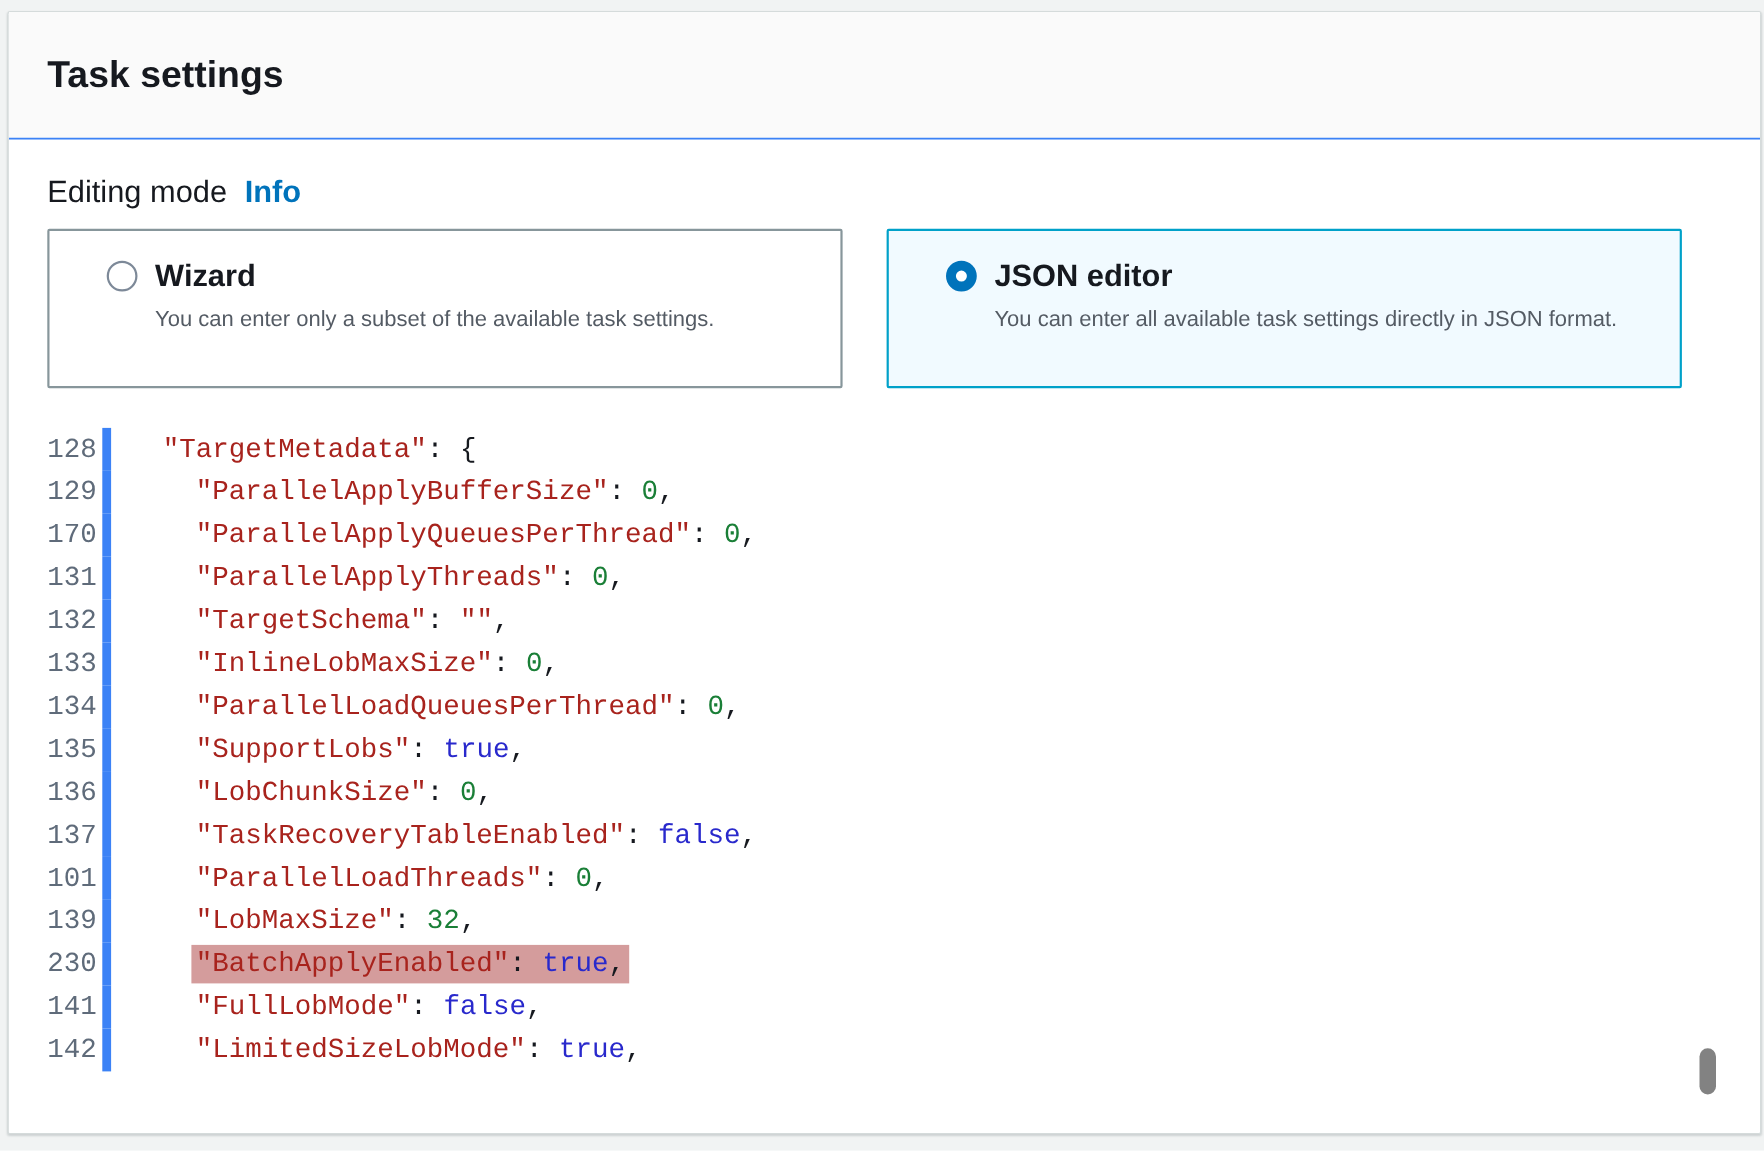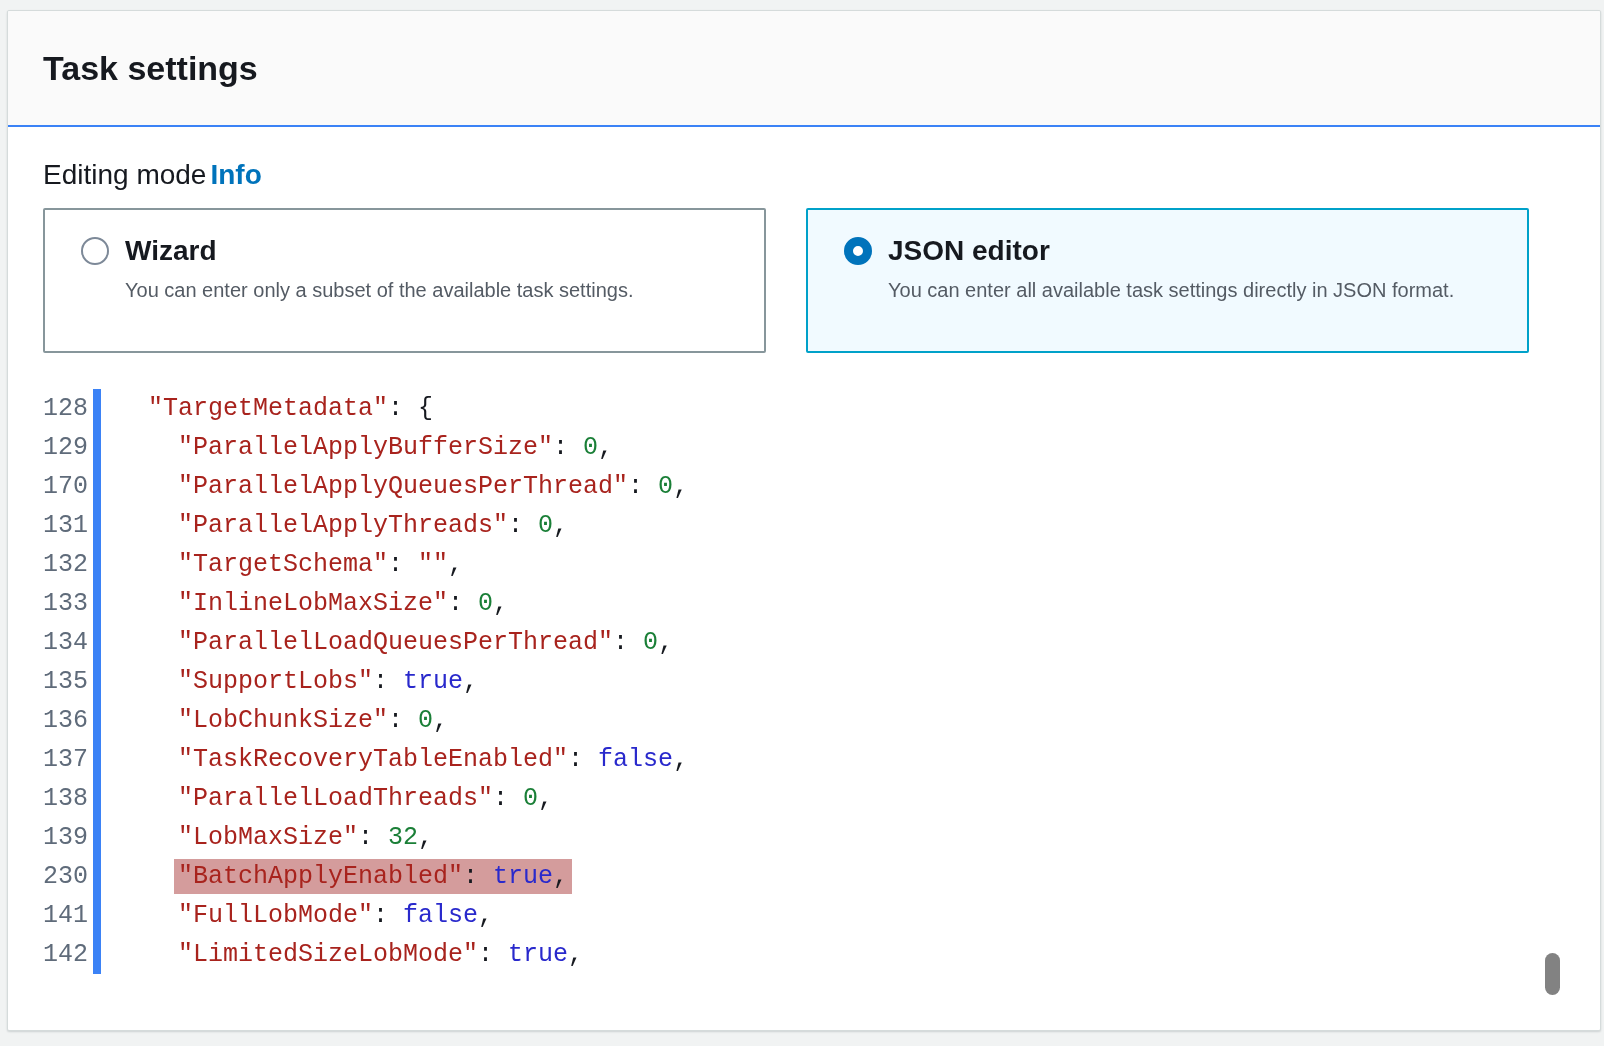--- a/index.html
+++ b/index.html
@@ -22,31 +22,31 @@
     height:116px;
     background:#fafafa;
     border-bottom:2px solid #3b82f6;
     display:flex; align-items:center;
     padding:0 35px;
     border-radius:2px 2px 0 0;
   }
   .panel-title { font-size:34px; font-weight:700; color:#16191f; }
   .panel-body { position:relative; padding:30px 35px 0 35px; }
 
-  .label-row { display:flex; align-items:baseline; gap:4px; margin:2px 0 17px 0;text-align:center; }
+  .label-row { display:flex; align-items:baseline; gap:16px; margin:2px 0 17px 0;text-align:center; }
   .field-label { font-size:28px; color:#16191f; }
   .info-link { font-size:28px; font-weight:700; color:var(--accent,#0073bb); text-decoration:none; cursor:pointer; }
 
   .tiles { display:flex; gap:40px; }
   .tile {
     width:723px; height:145px;
     border:2px solid #87969b;
     background:#ffffff;
     border-radius:2px;
-    padding:25px 30px 0 36px;
+    padding:25px 30px 0 52px;
     cursor:pointer;
   }
   .tile.selected {
     border-color:var(--tile-selected-border,#00a1c9);
     background:var(--tile-selected-bg,#f1faff);
   }
   .tile-head { display:flex; align-items:center; gap:16px; }
   .radio {
     width:28px; height:28px; border-radius:50%;
     border:2px solid #7d8998; background:#fff; flex-shrink:0;
@@ -125,21 +125,21 @@
         <div class="code-line"><span class="gutter">128</span><div class="code">  <span class="tok-key">"TargetMetadata"</span><span class="tok-punct">: </span><span class="tok-punct">{</span></div></div>
         <div class="code-line"><span class="gutter">129</span><div class="code">    <span class="tok-key">"ParallelApplyBufferSize"</span><span class="tok-punct">: </span><span class="tok-num">0</span><span class="tok-punct">,</span></div></div>
         <div class="code-line"><span class="gutter">170</span><div class="code">    <span class="tok-key">"ParallelApplyQueuesPerThread"</span><span class="tok-punct">: </span><span class="tok-num">0</span><span class="tok-punct">,</span></div></div>
         <div class="code-line"><span class="gutter">131</span><div class="code">    <span class="tok-key">"ParallelApplyThreads"</span><span class="tok-punct">: </span><span class="tok-num">0</span><span class="tok-punct">,</span></div></div>
         <div class="code-line"><span class="gutter">132</span><div class="code">    <span class="tok-key">"TargetSchema"</span><span class="tok-punct">: </span><span class="tok-str">""</span><span class="tok-punct">,</span></div></div>
         <div class="code-line"><span class="gutter">133</span><div class="code">    <span class="tok-key">"InlineLobMaxSize"</span><span class="tok-punct">: </span><span class="tok-num">0</span><span class="tok-punct">,</span></div></div>
         <div class="code-line"><span class="gutter">134</span><div class="code">    <span class="tok-key">"ParallelLoadQueuesPerThread"</span><span class="tok-punct">: </span><span class="tok-num">0</span><span class="tok-punct">,</span></div></div>
         <div class="code-line"><span class="gutter">135</span><div class="code">    <span class="tok-key">"SupportLobs"</span><span class="tok-punct">: </span><span class="tok-bool">true</span><span class="tok-punct">,</span></div></div>
         <div class="code-line"><span class="gutter">136</span><div class="code">    <span class="tok-key">"LobChunkSize"</span><span class="tok-punct">: </span><span class="tok-num">0</span><span class="tok-punct">,</span></div></div>
         <div class="code-line"><span class="gutter">137</span><div class="code">    <span class="tok-key">"TaskRecoveryTableEnabled"</span><span class="tok-punct">: </span><span class="tok-bool">false</span><span class="tok-punct">,</span></div></div>
-        <div class="code-line"><span class="gutter">138</span><div class="code">    <span class="tok-key">"ParallelLoadThreads"</span><span class="tok-punct">: </span><span class="tok-num">0</span><span class="tok-punct">,</span></div></div>
+        <div class="code-line"><span class="gutter">101</span><div class="code">    <span class="tok-key">"ParallelLoadThreads"</span><span class="tok-punct">: </span><span class="tok-num">0</span><span class="tok-punct">,</span></div></div>
         <div class="code-line"><span class="gutter">139</span><div class="code">    <span class="tok-key">"LobMaxSize"</span><span class="tok-punct">: </span><span class="tok-num">32</span><span class="tok-punct">,</span></div></div>
         <div class="code-line"><span class="gutter">230</span><div class="code">    <span class="hl"><span class="tok-key">"BatchApplyEnabled"</span><span class="tok-punct">: </span><span class="tok-bool">true</span><span class="tok-punct">,</span></span></div></div>
         <div class="code-line"><span class="gutter">141</span><div class="code">    <span class="tok-key">"FullLobMode"</span><span class="tok-punct">: </span><span class="tok-bool">false</span><span class="tok-punct">,</span></div></div>
         <div class="code-line"><span class="gutter">142</span><div class="code">    <span class="tok-key">"LimitedSizeLobMode"</span><span class="tok-punct">: </span><span class="tok-bool">true</span><span class="tok-punct">,</span></div></div>
       </div>
 
     <div class="scroll-thumb"></div>
   </div>
 </div>
 

